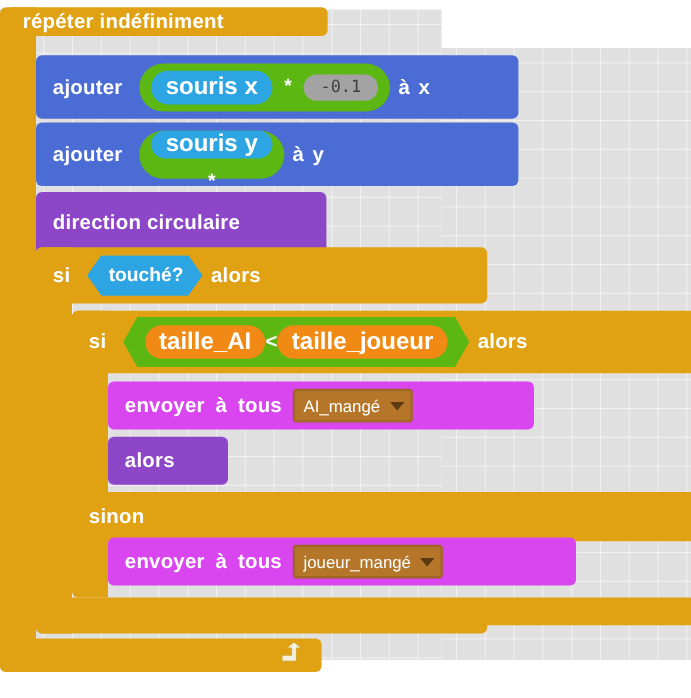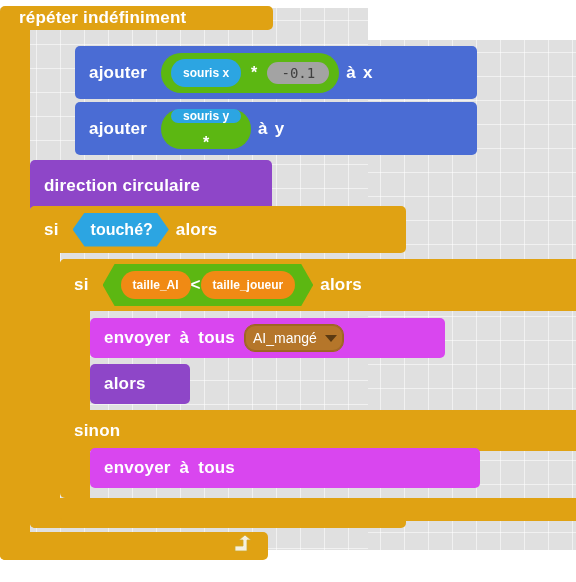--- a/index.html
+++ b/index.html
@@ -53,40 +53,40 @@
     font-weight: bold;
     display: flex;
     align-items: center;
     border-radius: 5px;
   }
   .lbl { white-space: nowrap; }
 
   
   .ctrl      { background: #e0a213; }
   
-  .motion    { background: #4a6cd4; margin-left: 45px; }
+  .motion    { background: #4a6cd4; }
   
   .oper      { background: #5cb712; }
   
   .sensing   { background: #2ca5e2; }
   
   .looks     { background: #8e46c8; }
   
   .events    { background: #d946ef; text-align: right; }
   
   .vars      { background: #f08a14; }
 
   
   .rounded-rep {
     border-radius: 14px;
     padding: 0 12px;
     height: 28px;
     display: inline-flex;
     align-items: center;
-    font-size: 12px;
+    font-size: 20px;
     font-weight: bold;
     white-space: nowrap;
   }
   .hex-rep {
     padding: 0 14px;
     height: 28px;
     display: inline-flex;
     align-items: center;
     font-size: 15px;
     font-weight: bold;
@@ -235,27 +235,31 @@
 <div class="blk ctrl" style="left:60px; top:410px; width:520px; height:41px; border-radius:0 5px 5px 0; padding-left:14px;">
   <span class="lbl stack-label">sinon</span>
 </div>
 
 <div class="blk ctrl" style="left:60px; top:498px; width:520px; height:23px; border-radius:0 5px 5px 5px;"></div>
 
 <div class="blk events" style="left:90px; top:318px; width:355px; height:40px; padding-left:14px; gap:9px;">
   <span class="lbl stack-label">envoyer</span>
   <span class="lbl stack-label">à</span>
   <span class="lbl stack-label">tous</span>
-  <span class="drop-field drop-evt" style="height:26px;border-radius:11px;">
+  <span class="drop-field drop-evt" style="height:26px;">
     <span>AI_mangé</span>
     <span class="caret caret-evt"></span>
   </span>
 </div>
 
 <div class="blk looks" style="left:90px; top:364px; width:100px; height:40px; padding-left:14px;">
   <span class="lbl stack-label">alors</span>
 </div>
 
 <div class="blk events" style="left:90px; top:448px; width:390px; height:40px; padding-left:14px; gap:9px;">
   <span class="lbl stack-label">envoyer</span>
   <span class="lbl stack-label">à</span>
   <span class="lbl stack-label">tous</span>
+  <span class="drop-field drop-evt" style="height:26px;">
+    <span>joueur_mangé</span>
+    <span class="caret caret-evt"></span>
+  </span>
 </div>
 
 </body></html>

